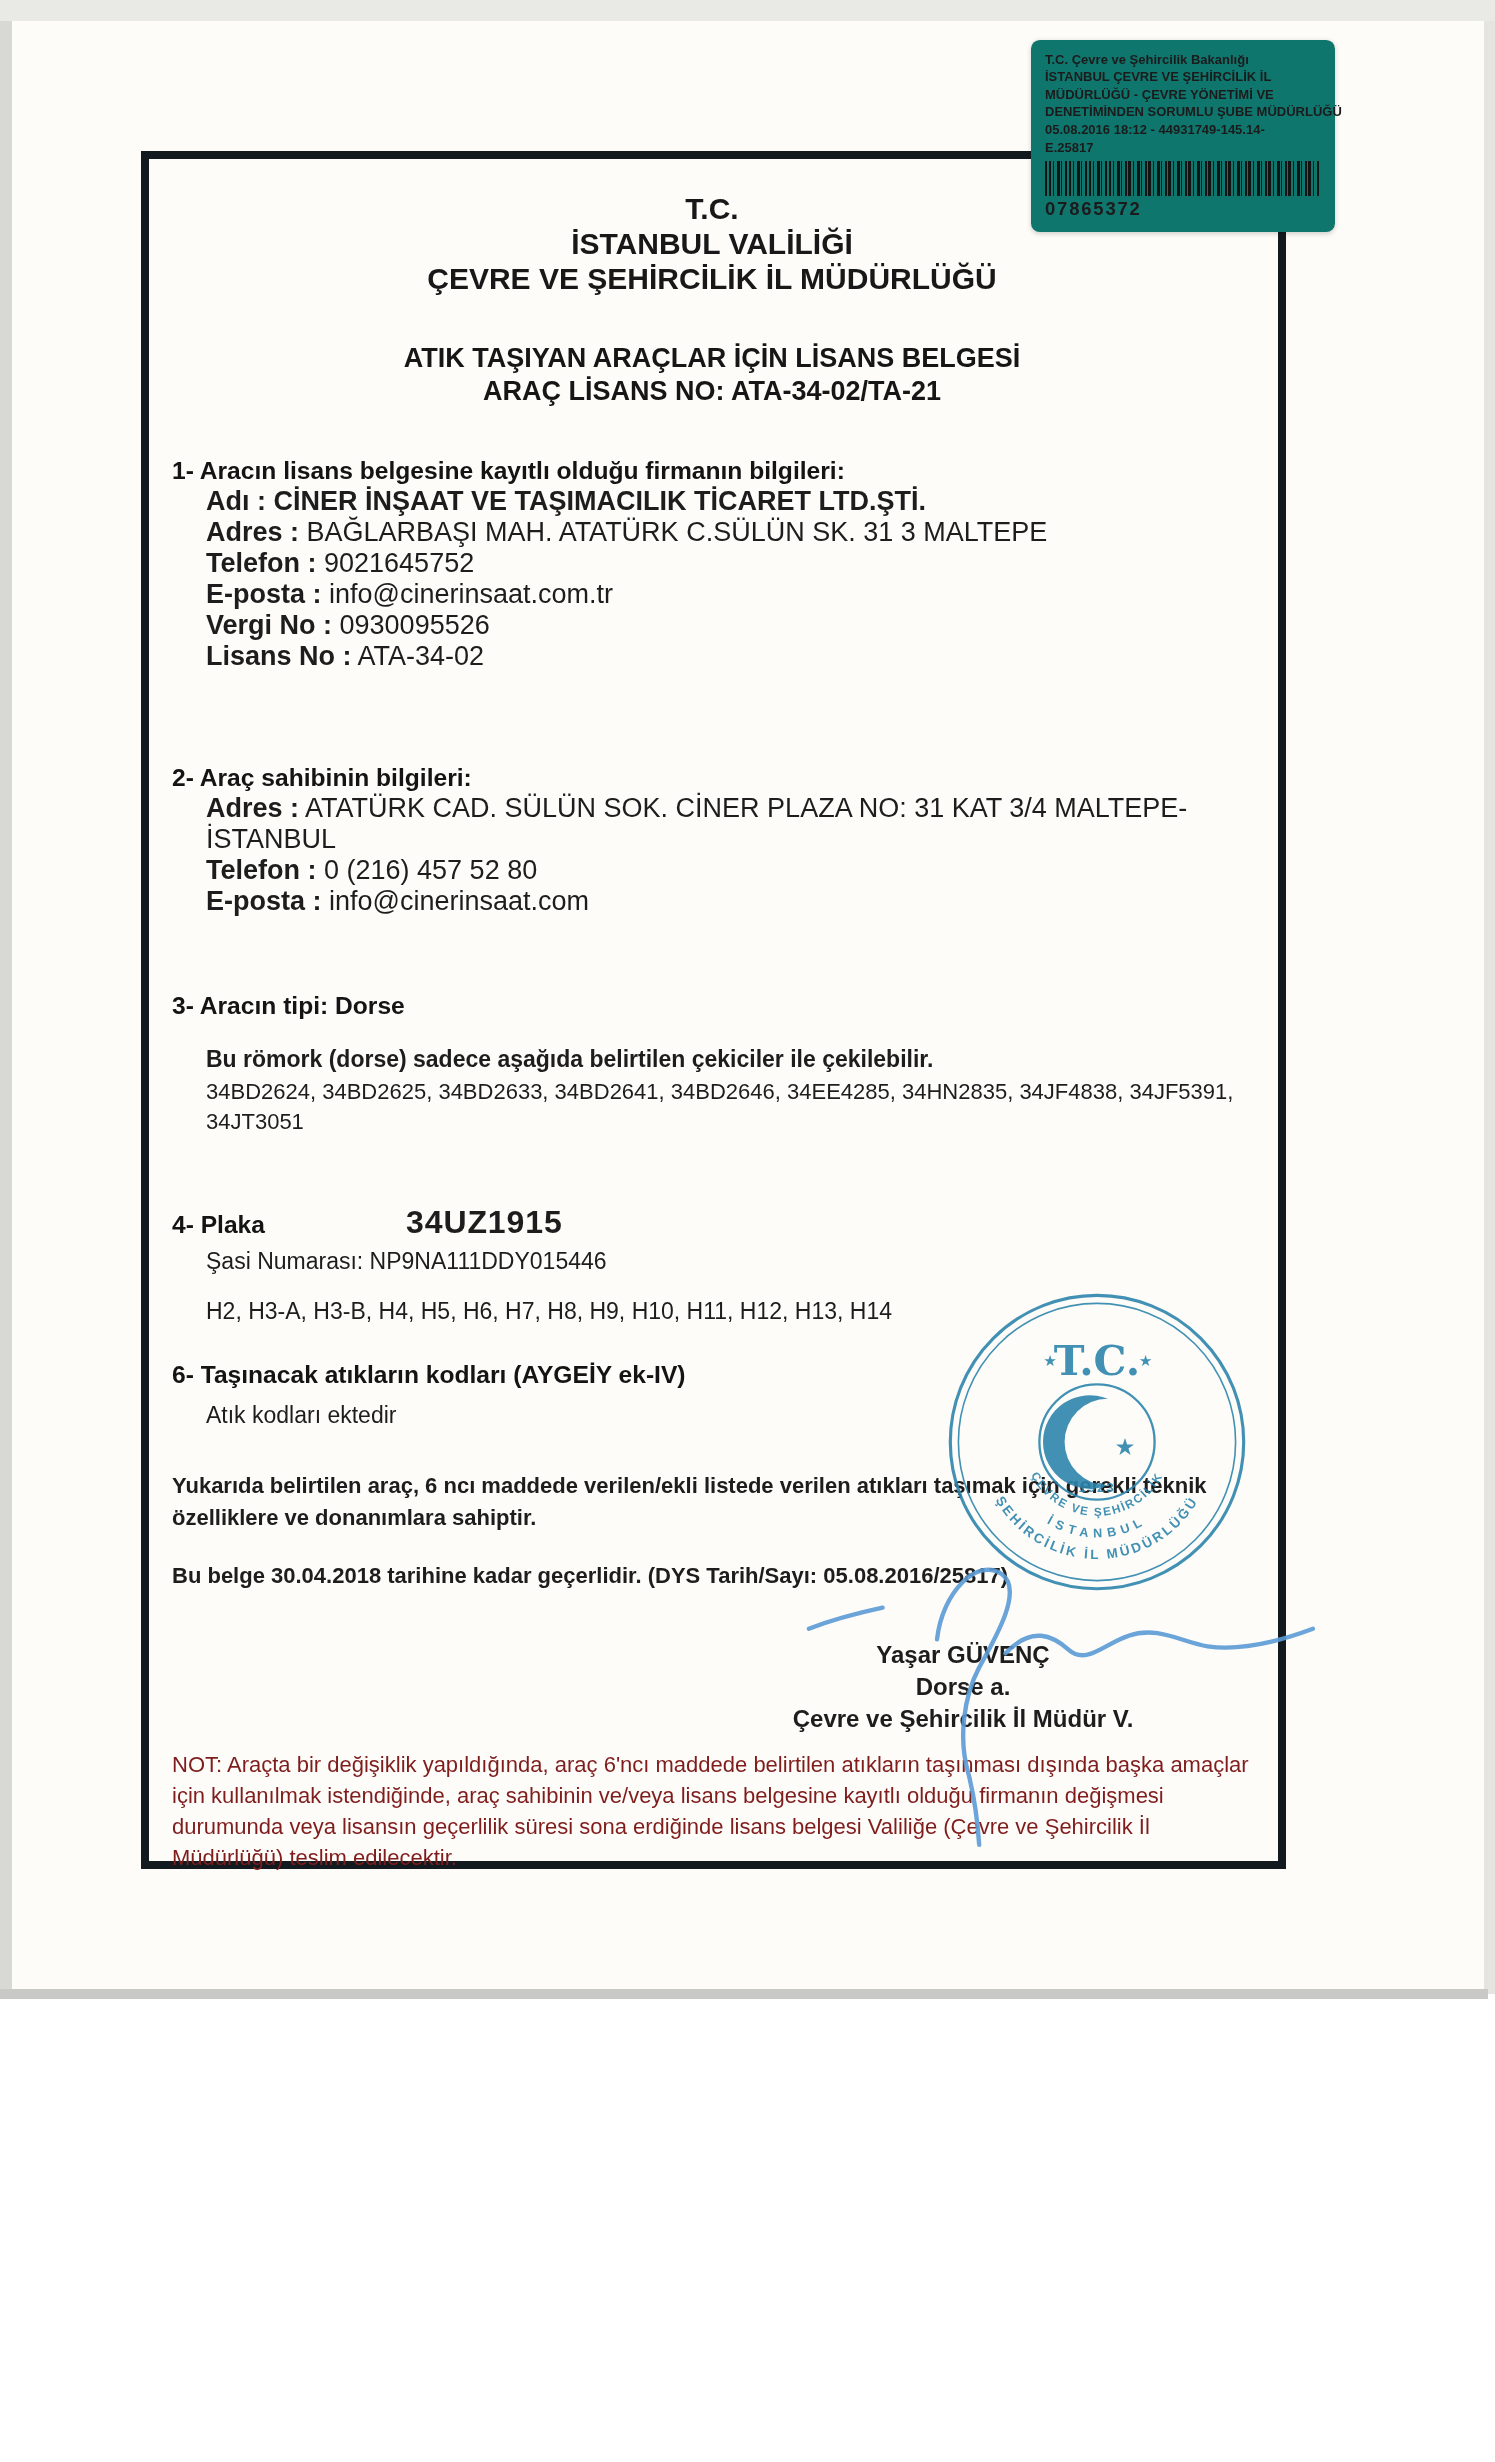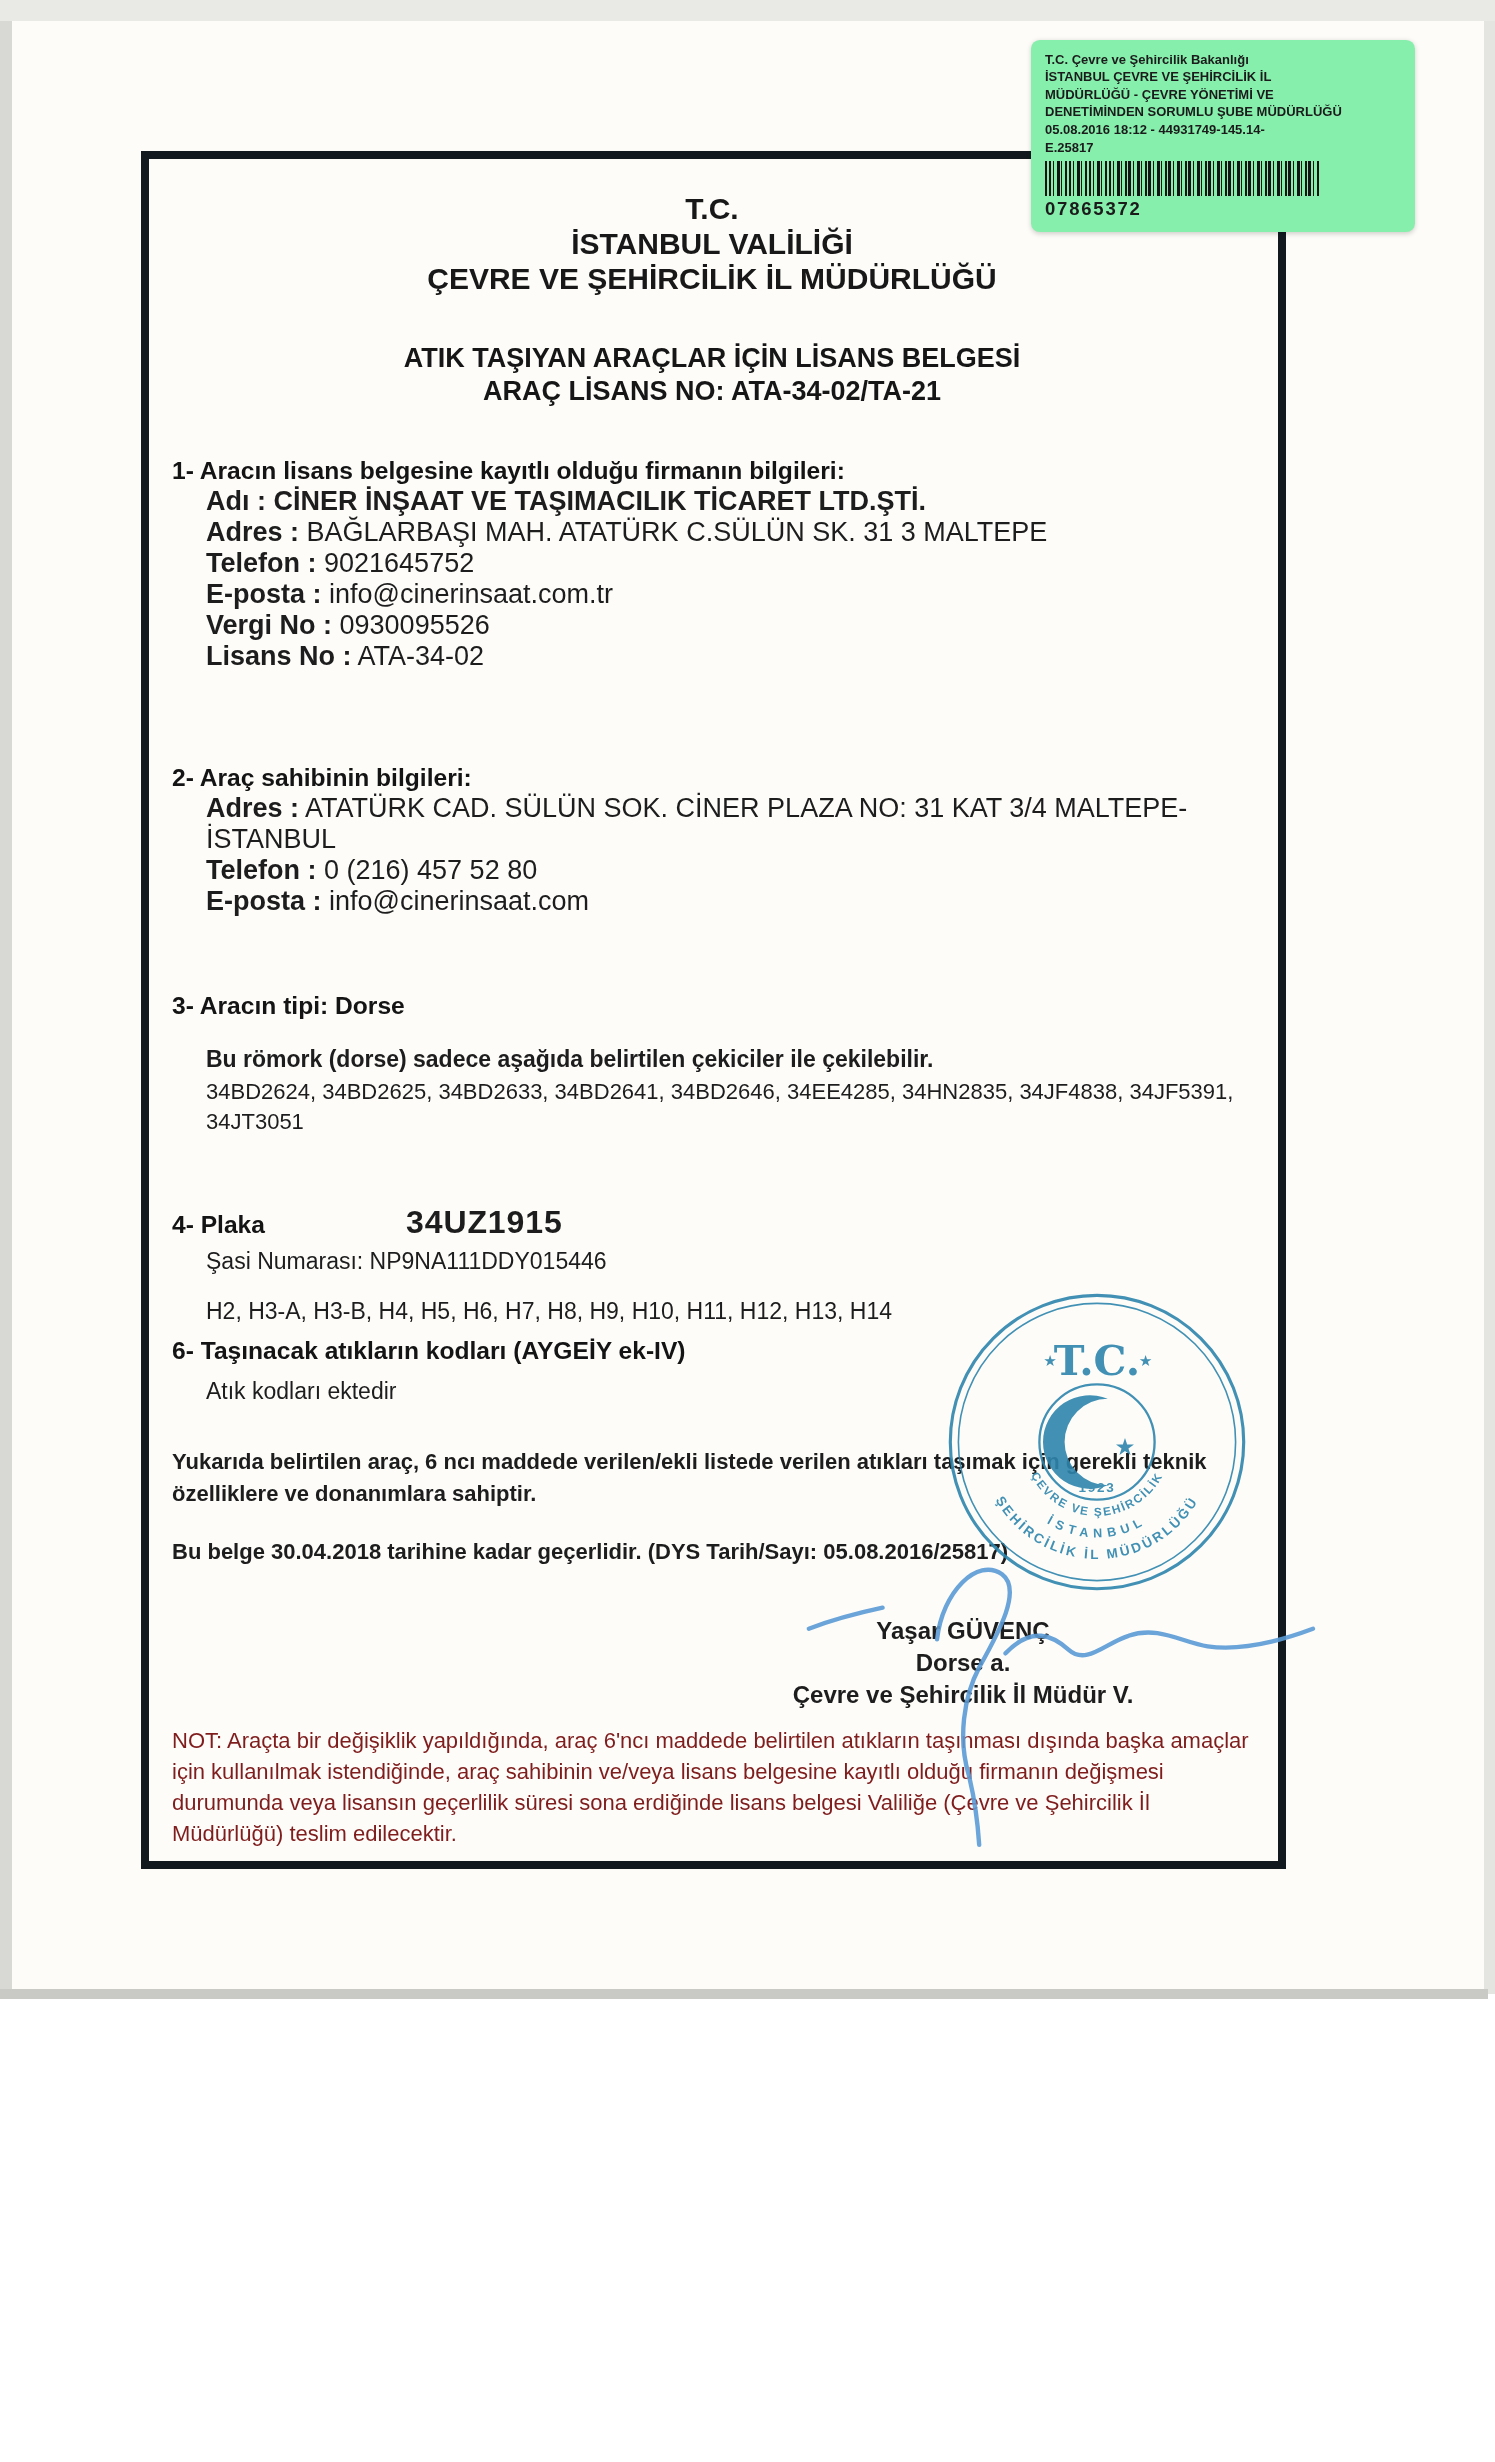--- a/index.html
+++ b/index.html
@@ -32,33 +32,33 @@
   .s1{margin-top:48px;}
   .s2{margin-top:91px;}
   .s3{margin-top:74px;}
   .s3-note{padding-left:34px;margin-top:23px;font-weight:bold;font-size:23px;line-height:30px;}
   .s3-plates{padding-left:34px;margin-top:3.5px;font-size:22px;line-height:30px;max-width:1108px;}
   .s4{margin-top:67px;display:flex;align-items:baseline;}
   .s4 .plate{font-weight:bold;font-size:32px;margin-left:141px;letter-spacing:0.9px;}
   .s4-chassis{padding-left:34px;margin-top:5.3px;font-size:23px;line-height:30px;}
   .s5{margin-top:19.3px;}
   .s5-codes{padding-left:34px;margin-top:5.3px;font-size:23px;line-height:30px;}
-  .s6{margin-top:10px;}
+  .s6{margin-top:34px;}
   .s6-note{padding-left:34px;margin-top:10.6px;font-size:23px;line-height:30px;}
 
   .stmt{margin-top:40px;font-weight:bold;font-size:22px;line-height:32px;max-width:1095px;}
   .stmt.validity{margin-top:26px;}
 
   .signature-block{margin-top:47px;margin-left:580px;width:422px;text-align:center;font-weight:bold;font-size:24px;line-height:32px;}
 
   .note-para{margin-top:14px;font-size:22px;line-height:31px;max-width:1101px;font-weight:normal;color:#7f1d1d;}
 
   .registry-sticker{
-    position:absolute;left:1031px;top:40px;width:384px;box-sizing:border-box;
-    background:#86efac;border-radius:8.8px;padding:10.6px 14px 12.3px 14px;
+    position:absolute;left:1031px;top:40px;width:304px;box-sizing:border-box;
+    background:#0f766e;border-radius:8.8px;padding:10.6px 14px 12.3px 14px;
     box-shadow:0 1.8px 5.3px rgba(0,0,0,.18);z-index:6;color:#1b1b1b;
   }
   .sticker-line{font-weight:bold;font-size:13px;line-height:17.6px;white-space:nowrap;}
   .barcode{
     margin-top:4.4px;width:274px;height:35px;
     background:
       repeating-linear-gradient(90deg,
         #141414 0 1.8px, transparent 1.8px 3.5px,
         #141414 3.5px 6.2px, transparent 6.2px 8px,
         #141414 8px 8.8px, transparent 8.8px 12.3px,

